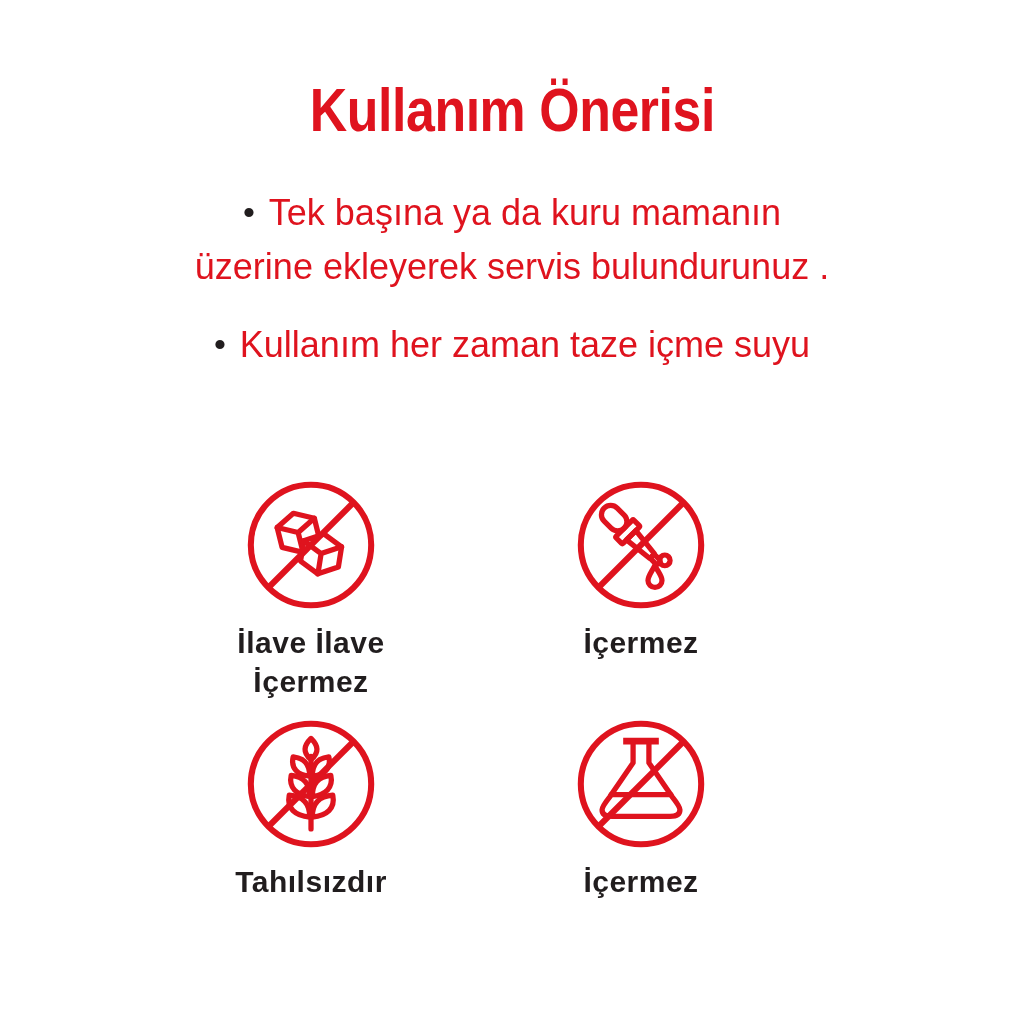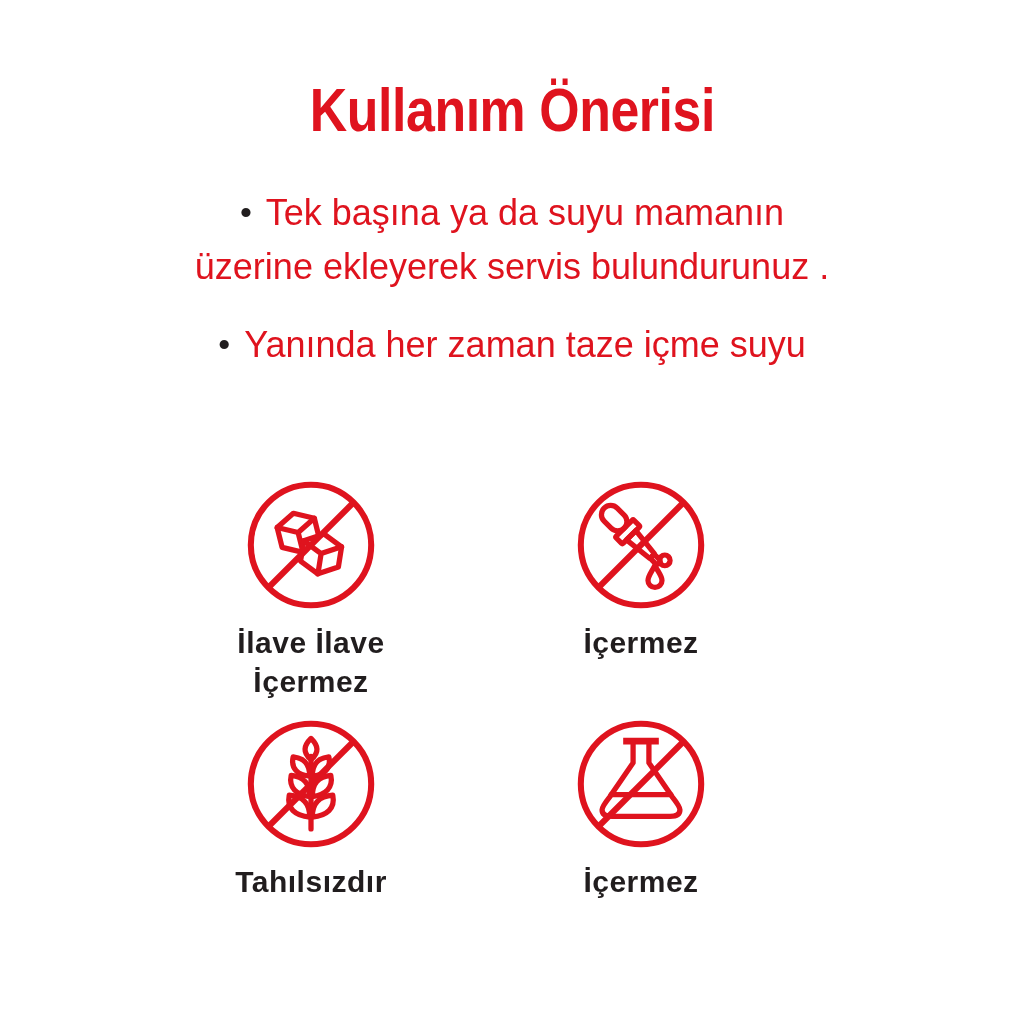--- a/index.html
+++ b/index.html
@@ -97,28 +97,28 @@
 <body>
 
 <div class="canvas">
 
   <h1 class="title">
     <span class="title-inner">Kullanım Önerisi</span>
   </h1>
 
   <p class="bullet bullet-1">
     <span class="line">
-      <span class="marker">•</span><span>Tek başına ya da suyu mamanın</span>
+      <span class="marker">•</span><span>Tek başına ya da kuru mamanın</span>
     </span>
     <span class="line">üzerine ekleyerek servis bulundurunuz .</span>
   </p>
 
   <p class="bullet bullet-2">
     <span class="line">
-      <span class="marker">•</span><span>Yanında her zaman taze içme suyu</span>
+      <span class="marker">•</span><span>Kullanım her zaman taze içme suyu</span>
     </span>
   </p>
 
   <div class="badges">
 
     <div class="badge">
       <svg viewBox="0 0 100 100" aria-hidden="true">
         <circle class="ic ic-ring" cx="50" cy="50" r="45.6"></circle>
         <g transform="translate(40.5,41.5) rotate(-14)">
           <path class="ic" d="M0,-16 L14.5,-8.5 L14.5,7 L0,14.5 L-14.5,7 L-14.5,-8.5 Z"></path>

